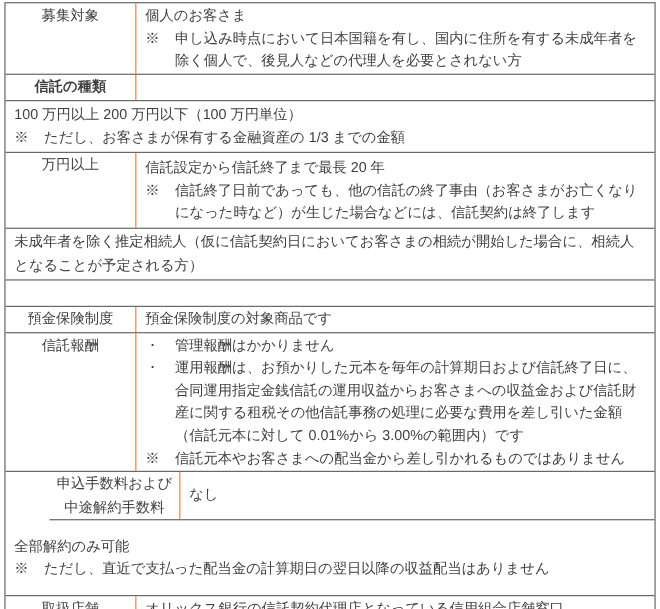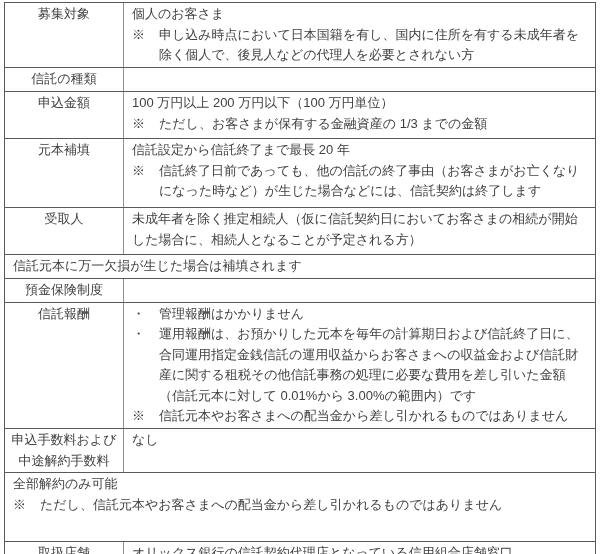--- a/index.html
+++ b/index.html
@@ -38,44 +38,44 @@
     text-align: center;
     padding: 1px 6px;
     line-height: 20.5px;
   }
   .content-cell {
     flex: 1 1 auto;
     box-sizing: border-box;
     padding: 1px 10px 1px 8px;
     display: flex;
     flex-direction: column;
-    justify-content: flex-start;
+    justify-content: center;
   }
   .line {
     line-height: 20.6px;
   }
   .line.note, .line.bullet {
     display: flex;
   }
   .line .marker {
     flex: 0 0 27px;
   }
   .line .text {
     flex: 1 1 auto;
   }
   
   .r0  { min-height: 64px; }
-  .r1  { min-height: 23px; }
+  .r1  { min-height: 23px; font-weight: bold; }
   .r2  { min-height: 46px; }
   .r3  { min-height: 68px; }
   .r4  { min-height: 46px; }
   .r5  { min-height: 23px; }
   .r6  { min-height: 22px; }
   .r7  { min-height: 124px; }
-  .r8  { min-height: 43px; }
+  .r8  { min-height: 43px; margin-left: 40px; }
   .r9  { min-height: 68px; }
   .r10 { min-height: 20px; }
 </style>
 </head>
 <body>
 
 <div class="table">
     <div class="row r0">
       <div class="label-cell">
         <span>募集対象</span>
@@ -87,59 +87,53 @@
           <span class="text">申し込み時点において日本国籍を有し、国内に住所を有する未成年者を除く個人で、後見人などの代理人を必要とされない方</span>
         </div>
       </div>
     </div>
     <div class="row r1">
       <div class="label-cell">
         <span>信託の種類</span>
       </div>
     </div>
     <div class="row r2">
-      <div class="label-cell">
-        <span>申込金額</span>
-      </div>
       <div class="content-cell">
         <div class="line plain"><span class="text">100 万円以上 200 万円以下（100 万円単位）</span></div>
         <div class="line note">
           <span class="marker">※</span>
           <span class="text">ただし、お客さまが保有する金融資産の 1/3 までの金額</span>
         </div>
       </div>
     </div>
     <div class="row r3">
       <div class="label-cell">
-        <span>元本補填</span>
+        <span>万円以上</span>
       </div>
       <div class="content-cell">
         <div class="line plain"><span class="text">信託設定から信託終了まで最長 20 年</span></div>
         <div class="line note">
           <span class="marker">※</span>
           <span class="text">信託終了日前であっても、他の信託の終了事由（お客さまがお亡くなりになった時など）が生じた場合などには、信託契約は終了します</span>
         </div>
       </div>
     </div>
     <div class="row r4">
-      <div class="label-cell">
-        <span>受取人</span>
-      </div>
       <div class="content-cell">
         <div class="line plain"><span class="text">未成年者を除く推定相続人（仮に信託契約日においてお客さまの相続が開始した場合に、相続人となることが予定される方）</span></div>
       </div>
     </div>
     <div class="row r5">
-      <div class="content-cell">
-        <div class="line plain"><span class="text">信託元本に万一欠損が生じた場合は補填されます</span></div>
-      </div>
     </div>
     <div class="row r6">
       <div class="label-cell">
         <span>預金保険制度</span>
+      </div>
+      <div class="content-cell">
+        <div class="line plain"><span class="text">預金保険制度の対象商品です</span></div>
       </div>
     </div>
     <div class="row r7">
       <div class="label-cell">
         <span>信託報酬</span>
       </div>
       <div class="content-cell">
         <div class="line bullet">
           <span class="marker">・</span>
           <span class="text">管理報酬はかかりません</span>
@@ -160,21 +154,21 @@
       </div>
       <div class="content-cell">
         <div class="line plain"><span class="text">なし</span></div>
       </div>
     </div>
     <div class="row r9">
       <div class="content-cell">
         <div class="line plain"><span class="text">全部解約のみ可能</span></div>
         <div class="line note">
           <span class="marker">※</span>
-          <span class="text">ただし、信託元本やお客さまへの配当金から差し引かれるものではありません</span>
+          <span class="text">ただし、直近で支払った配当金の計算期日の翌日以降の収益配当はありません</span>
         </div>
       </div>
     </div>
     <div class="row r10">
       <div class="label-cell">
         <span>取扱店舗</span>
       </div>
       <div class="content-cell">
         <div class="line plain"><span class="text">オリックス銀行の信託契約代理店となっている信用組合店舗窓口</span></div>
       </div>

